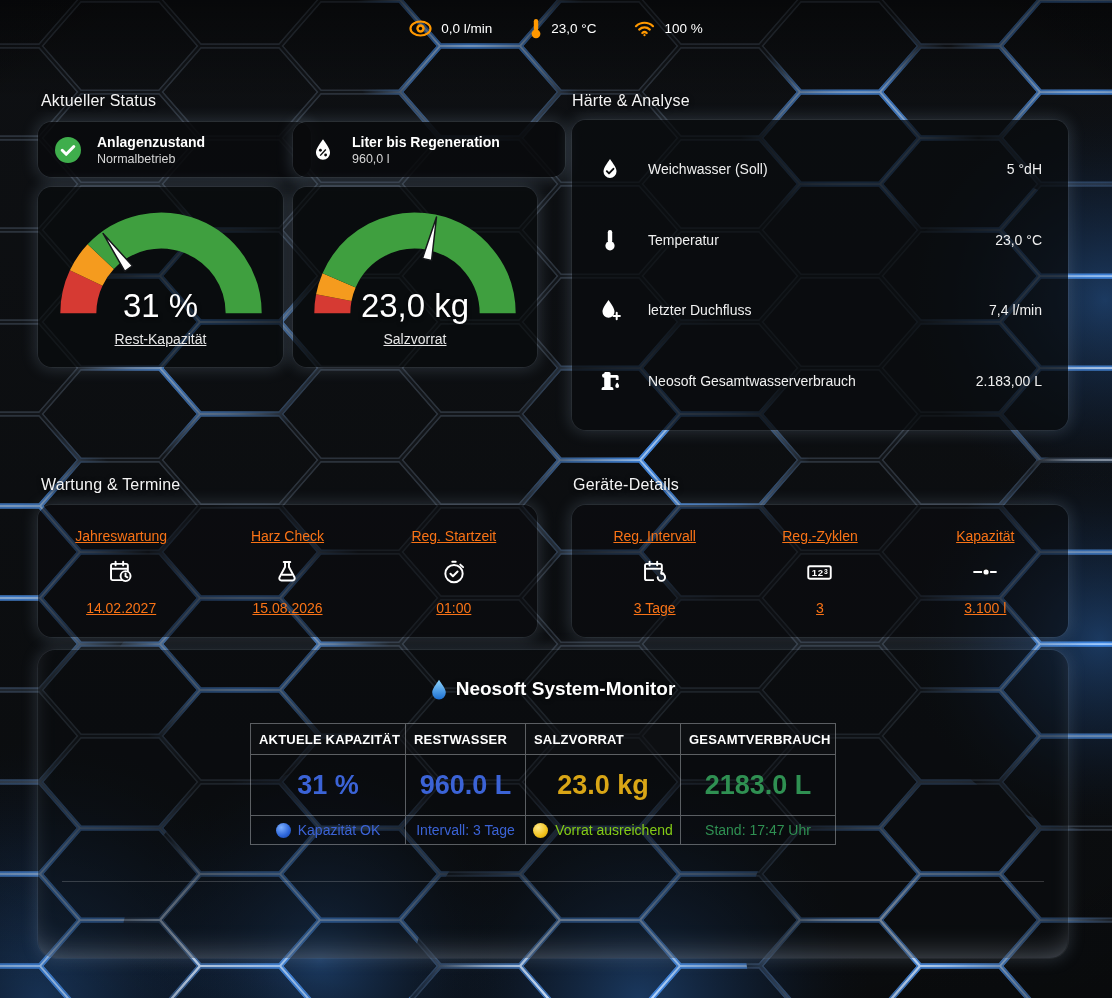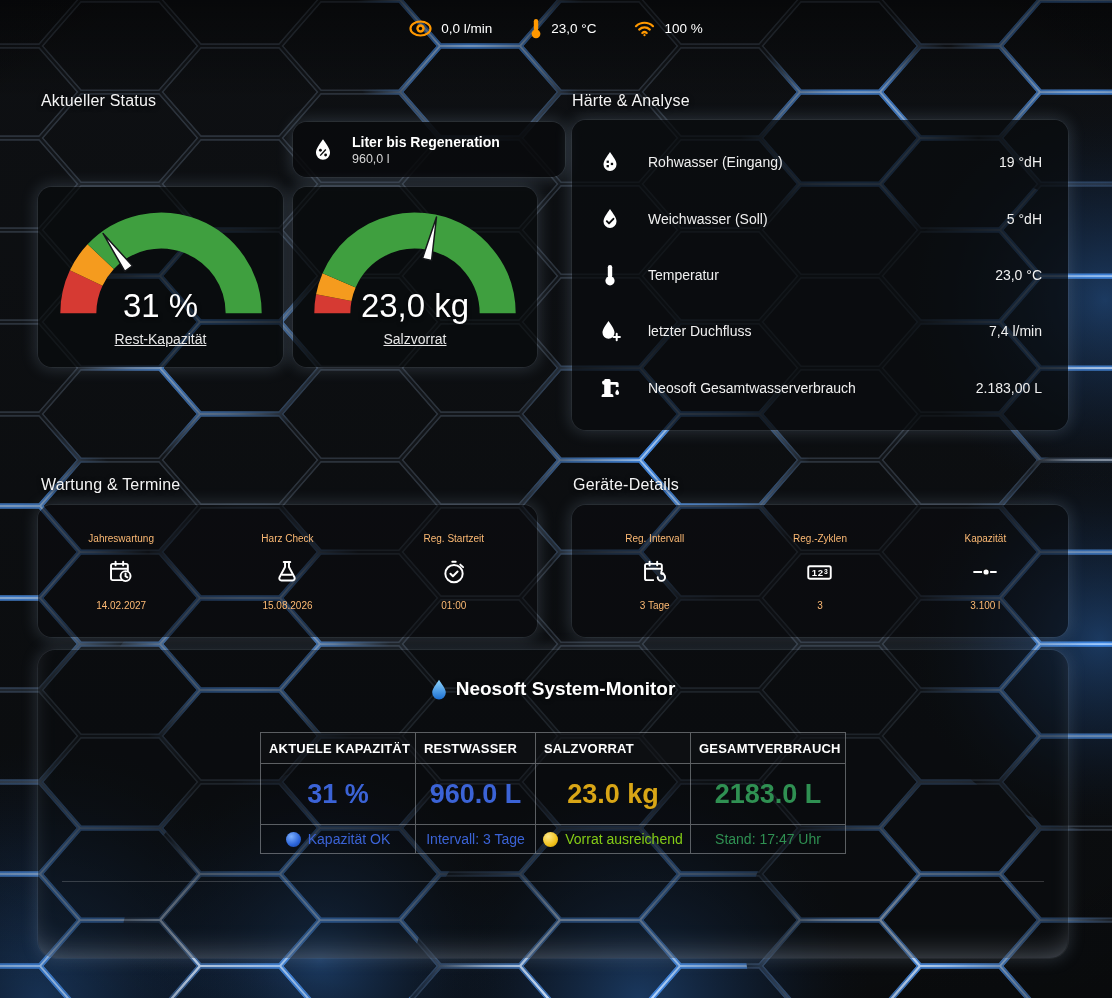--- a/index.html
+++ b/index.html
@@ -42,34 +42,34 @@
   .panel{background:rgba(10,12,15,.74);}
   .panel.light{background:rgba(10,12,15,.58);}
   .rows{position:absolute;inset:14px 26px;display:flex;flex-direction:column;justify-content:space-around;}
   .row{display:flex;align-items:center;height:44px;}
   .row .r-ic{width:24px;height:24px;margin-right:26px;display:flex;align-items:center;justify-content:center;flex:0 0 auto;}
   .row .r-label{flex:1;font-size:14px;color:#f0f0f0;}
   .row .r-value{font-size:14px;color:#f0f0f0;text-align:right;white-space:nowrap;}
 
   .glance{position:absolute;inset:0;display:flex;align-items:stretch;}
   .g-col{flex:1;display:flex;flex-direction:column;align-items:center;justify-content:center;gap:14px;padding-top:2px;}
-  .g-label,.g-value{font-size:10px;color:#fdba74;}
+  .g-label,.g-value{font-size:14px;color:#f97316;text-decoration:underline;}
   .g-ic{width:28px;height:28px;display:flex;align-items:center;justify-content:center;}
 
   
   .monitor{background:rgba(10,12,16,.40);
            box-shadow:0 0 0 1px rgba(255,255,255,.05), 0 0 16px 2px rgba(165,195,225,.18),
                       inset 0 -16px 30px -16px rgba(215,232,255,.38);}
   .mon-title{position:absolute;top:28px;width:100%;display:flex;justify-content:center;
              align-items:center;gap:9px;font-size:19px;font-weight:700;color:#fff;
              text-shadow:0 1px 4px rgba(0,0,0,.8);}
-  .mon-table{position:absolute;left:222px;top:73px;display:grid;
+  .mon-table{position:absolute;left:212px;top:73px;display:grid;
              grid-template-columns:155px 120px 155px 155px;
              border-top:1px solid rgba(190,195,200,.45);
-             border-left:1px solid rgba(190,195,200,.45);margin-top:9px;}
+             border-left:1px solid rgba(190,195,200,.45);}
   .mt-cell{border-right:1px solid rgba(190,195,200,.45);
            border-bottom:1px solid rgba(190,195,200,.45);
            display:flex;align-items:center;}
   .mt-head{height:30px;padding:0 8px;font-size:13px;font-weight:700;color:#fff;
            letter-spacing:.2px;background:rgba(16,18,22,.55);white-space:nowrap;}
   .mt-val{height:60px;justify-content:center;font-size:27px;font-weight:700;
           background:rgba(8,10,12,.22);}
   .mt-status{height:28px;justify-content:center;gap:7px;font-size:14px;
              background:rgba(8,10,12,.22);white-space:nowrap;}
   .dot{width:15px;height:15px;border-radius:50%;flex:0 0 auto;}
@@ -195,20 +195,32 @@
           <path d="M8.3 12 C9.6 10.8 11.4 10.8 12.7 12"></path>
           <circle cx="10.5" cy="14.2" r="1.1" fill="currentColor" stroke="none"></circle>
         </svg>
       </span>
       <span>100 %</span>
     </div>
   </div>
 
   <div class="sec-h" style="left:41px;top:92px;">Aktueller Status</div>
 
+  <div class="card chip" style="left:38px;top:122px;width:245px;height:55px;">
+    <span class="ch-ic" style="color: rgb(63, 174, 76);">
+      <svg width="30" height="30" viewBox="0 0 30 30">
+          <circle cx="15" cy="15" r="13" fill="currentColor"></circle>
+          <path d="M9.2 15.3 l4 4 l7.6-7.8" fill="none" stroke="#fff" stroke-width="3" stroke-linecap="round" stroke-linejoin="round"></path>
+        </svg>
+    </span>
+    <span>
+      <div class="ch-title">Anlagenzustand</div>
+      <div class="ch-sub">Normalbetrieb</div>
+    </span>
+  </div>
 
   <div class="card chip" style="left:293px;top:122px;width:244px;height:55px;">
     <span class="ch-ic" style="color: rgb(255, 255, 255);">
       <svg width="26" height="26" viewBox="0 0 24 24">
           <path d="M12 2 C9 6.5 5.5 10.5 5.5 14.5 a6.5 6.5 0 0 0 13 0 C18.5 10.5 15 6.5 12 2 Z" fill="currentColor"></path>
           <circle cx="9.6" cy="12.2" r="1.3" fill="#0a0b0c"></circle>
           <circle cx="14.4" cy="16.6" r="1.3" fill="#0a0b0c"></circle>
           <path d="M14.6 11.6 L9.4 17.2" stroke="#0a0b0c" stroke-width="1.3"></path>
         </svg>
     </span>
@@ -241,32 +253,20 @@
   </div>
 
   <div class="sec-h" style="left:572px;top:92px;">Härte &amp; Analyse</div>
 
   <div class="card panel" style="left:572px;top:120px;width:496px;height:310px;">
     <div class="rows">
       <div class="row">
         <span class="r-ic">
           <svg width="24" height="24" viewBox="0 0 24 24">
               <path d="M12 2 C9 6.5 5.5 10.5 5.5 14.5 a6.5 6.5 0 0 0 13 0 C18.5 10.5 15 6.5 12 2 Z" fill="#fff"></path>
-              <rect x="8.6" y="10.6" width="2.3" height="2.3" fill="#0b0c0e"></rect>
-              <rect x="12.8" y="12.8" width="2.3" height="2.3" fill="#0b0c0e"></rect>
-              <rect x="8.6" y="15" width="2.3" height="2.3" fill="#0b0c0e"></rect>
-            </svg>
-        </span>
-        <span class="r-label">Rohwasser (Eingang)</span>
-        <span class="r-value">19 °dH</span>
-      </div>
-      <div class="row">
-        <span class="r-ic">
-          <svg width="24" height="24" viewBox="0 0 24 24">
-              <path d="M12 2 C9 6.5 5.5 10.5 5.5 14.5 a6.5 6.5 0 0 0 13 0 C18.5 10.5 15 6.5 12 2 Z" fill="#fff"></path>
               <path d="M8.8 14.2 l2.2 2.2 l4.4-4.6" fill="none" stroke="#0b0c0e" stroke-width="1.9" stroke-linecap="round" stroke-linejoin="round"></path>
             </svg>
         </span>
         <span class="r-label">Weichwasser (Soll)</span>
         <span class="r-value">5 °dH</span>
       </div>
       <div class="row">
         <span class="r-ic">
           <svg width="12" height="22" viewBox="0 0 12 22">
               <rect x="3.8" y="1" width="4.4" height="13" rx="2.2" fill="#fff"></rect>

